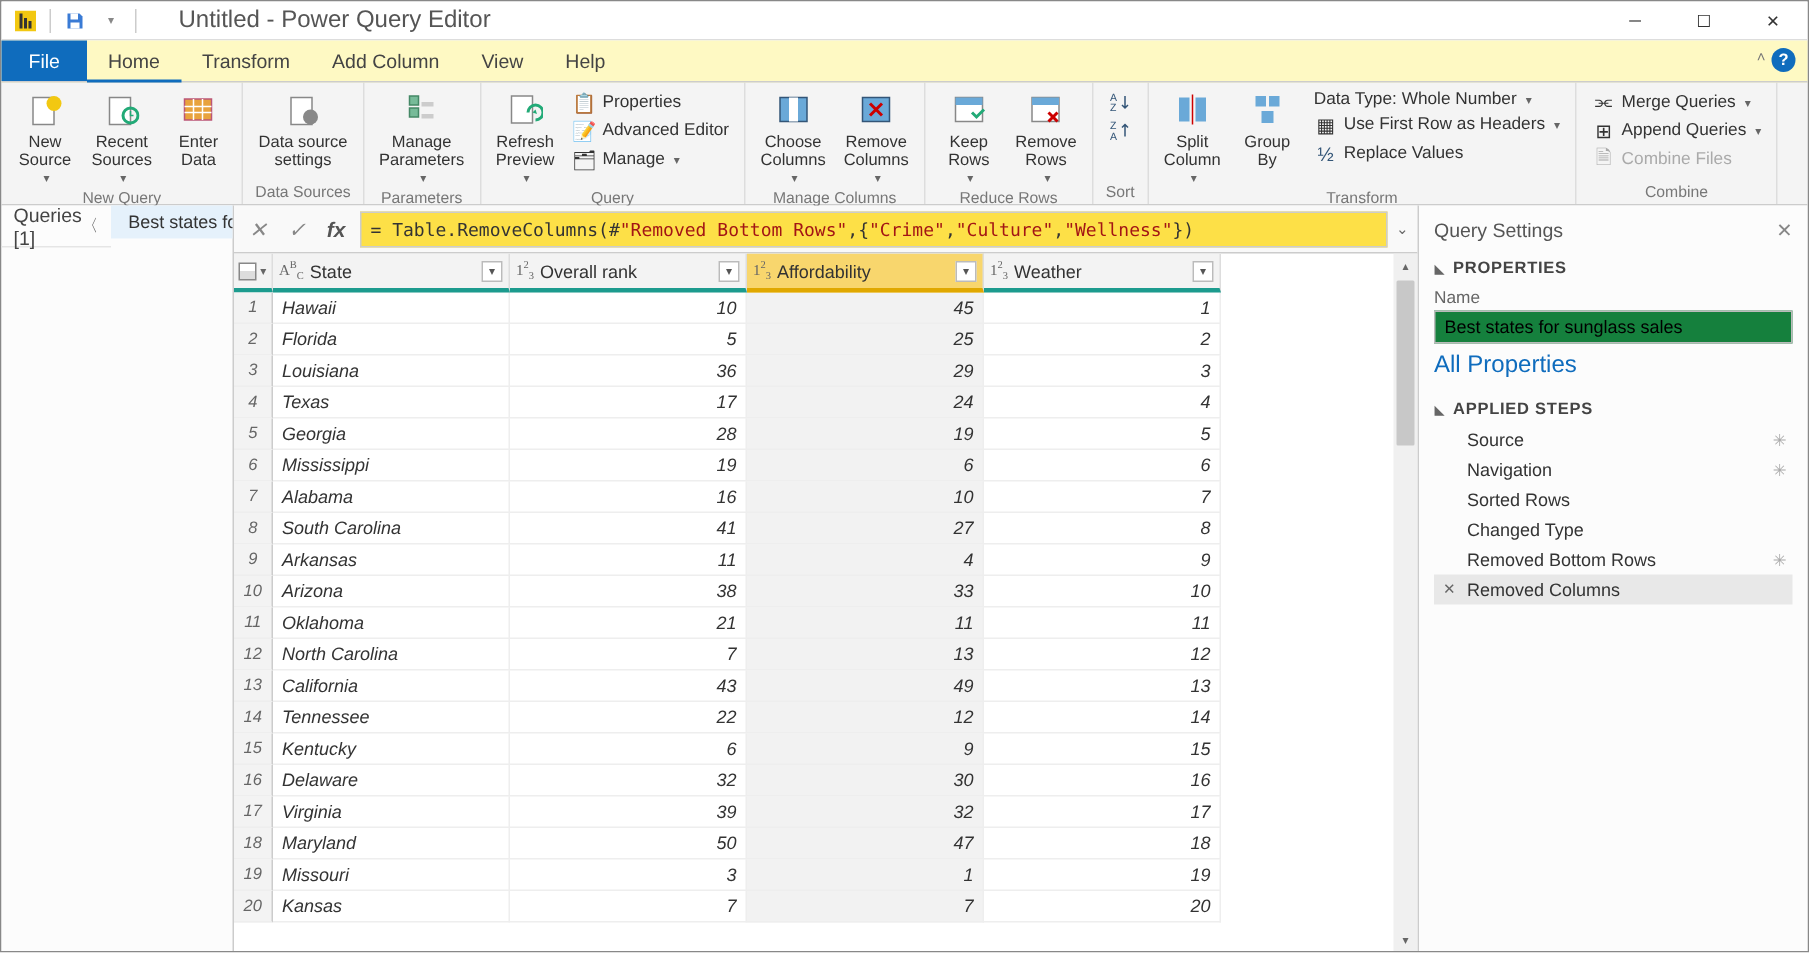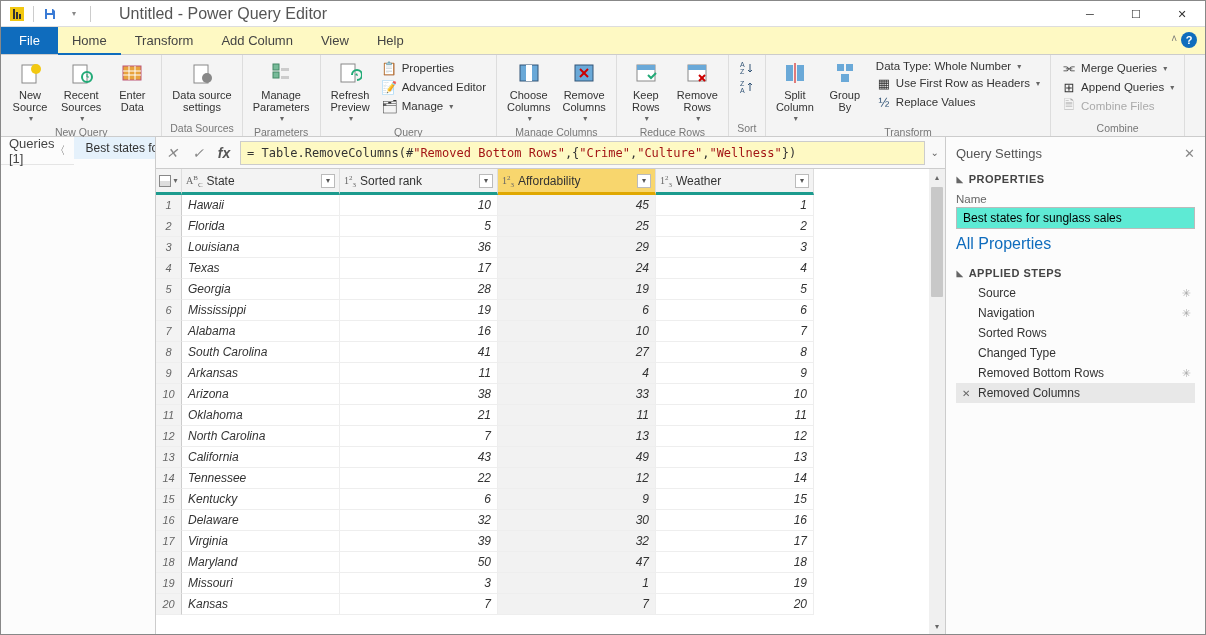--- a/index.html
+++ b/index.html
@@ -29,21 +29,21 @@
 .drop::after{content:"▾";font-size:8px;margin-left:2px;color:#666}
 .workspace{flex:1;display:flex;min-height:0}
 .queries-pane{width:155px;border-right:1px solid #ccc;background:#fcfcfc;display:flex;flex-direction:row}
 .pane-header{height:28px;display:flex;align-items:center;justify-content:space-between;padding:0 8px;font-size:13px;color:#444;border-bottom:1px solid #e5e5e5}
 .query-item{height:22px;display:flex;align-items:center;padding:0 6px;gap:6px;font-size:12px;background:#e5f1fb;white-space:nowrap;overflow:hidden;text-overflow:ellipsis}
 .query-item .qico{width:14px;height:14px;background:linear-gradient(#78cfff,#2a9bd8);border-radius:1px}
 .center{flex:1;display:flex;flex-direction:column;min-width:0}
 .formula-bar{height:32px;display:flex;align-items:center;border-bottom:1px solid #ccc;padding:0 6px;gap:6px;background:#f9f9f9}
 .fbtn{width:20px;height:20px;display:flex;align-items:center;justify-content:center;color:#888;font-size:14px;font-style:italic}
 .fxbtn{font-style:italic;font-weight:bold;color:#555}
-.formula-box{flex:1;height:24px;border:1px solid #ccc;background:#fef9c3;display:flex;align-items:center;padding:0 6px;font-family:Consolas,monospace;font-size:12px;white-space:nowrap;overflow:hidden}
+.formula-box{flex:1;height:24px;border:1px solid #ccc;background:#fde047;display:flex;align-items:center;padding:0 6px;font-family:Consolas,monospace;font-size:12px;white-space:nowrap;overflow:hidden}
 .formula-box .kw{color:#333}
 .formula-box .str{color:#a31515}
 .grid-wrap{flex:1;overflow:hidden;position:relative}
 .grid{display:grid;grid-template-columns:26px 158px 158px 158px 158px;font-size:12px}
 .gh{background:#f3f3f3;border-bottom:3px solid #1c9b8e;border-right:1px solid #ddd;height:26px;display:flex;align-items:center;position:relative;padding:0 4px}
 .gh.selected{background:#f8d66d;border-bottom:3px solid #e0a800}
 .gh .dtype{font-size:10px;font-family:Liberation Serif, serif;color:#666;margin-right:4px}
 .gh .dtype sup,.gh .dtype sub{font-size:7px;line-height:0}
 .gh .colname{flex:1;white-space:nowrap;overflow:hidden}
 .gh .coldrop{width:14px;height:14px;border:1px solid #bbb;background:#fff;font-size:8px;display:flex;align-items:center;justify-content:center;color:#555}
@@ -55,21 +55,21 @@
 .cell.txt{justify-content:flex-start;color:#333}
 .cell.sel{background:#f2f2f2}
 .vscroll{position:absolute;right:0;top:0;bottom:0;width:16px;background:#f0f0f0}
 .vscroll .thumb{position:absolute;left:2px;right:2px;top:18px;height:110px;background:#c8c8c8;border-radius:1px}
 .vscroll .arr{position:absolute;left:0;right:0;height:16px;display:flex;align-items:center;justify-content:center;font-size:8px;color:#666}
 .settings-pane{width:260px;border-left:1px solid #ccc;background:#fcfcfc;display:flex;flex-direction:column;padding:4px 10px;overflow:hidden}
 .sp-header{height:24px;display:flex;align-items:center;justify-content:space-between;font-size:13px;color:#555}
 .section-h{font-size:11px;font-weight:600;letter-spacing:.5px;color:#444;margin:8px 0 4px;display:flex;align-items:center;gap:6px}
 .section-h::before{content:"◢";font-size:8px;color:#666;transform:scaleX(-1)}
 .sp-label{font-size:11.5px;color:#666;margin:4px 0 2px}
-.sp-input{width:100%;height:22px;border:1px solid #bbb;padding:0 6px;font-size:12px;background:#5eead4}
+.sp-input{width:100%;height:22px;border:1px solid #bbb;padding:0 6px;font-size:12px;background:#15803d}
 .sp-link{color:#0f6cbd;font-size:16px;margin:6px 0;display:block}
 .steps{display:flex;flex-direction:column}
 .step{height:20px;display:flex;align-items:center;padding:0 4px 0 22px;font-size:12px;position:relative}
 .step .gear{position:absolute;right:4px;font-size:11px;color:#aaa}
 .step.selected{background:#e8e8e8}
 .step.selected::before{content:"✕";position:absolute;left:6px;font-size:10px;color:#666}
 svg{display:block}
 </style>
 </head>
 <body>
@@ -392,21 +392,21 @@
               <span class="tbl-ico"></span>
               <span style="font-size:8px;margin-left:2px;color:#666">▾</span>
             </div>
             <div class="gh">
               <span class="dtype">A<sup>B</sup><sub>C</sub></span>
               <span class="colname">State</span>
               <span class="coldrop">▾</span>
             </div>
             <div class="gh">
               <span class="dtype">1<sup>2</sup><sub>3</sub></span>
-              <span class="colname">Sorted rank</span>
+              <span class="colname">Overall rank</span>
               <span class="coldrop">▾</span>
             </div>
             <div class="gh selected">
               <span class="dtype">1<sup>2</sup><sub>3</sub></span>
               <span class="colname">Affordability</span>
               <span class="coldrop">▾</span>
             </div>
             <div class="gh">
               <span class="dtype">1<sup>2</sup><sub>3</sub></span>
               <span class="colname">Weather</span>

